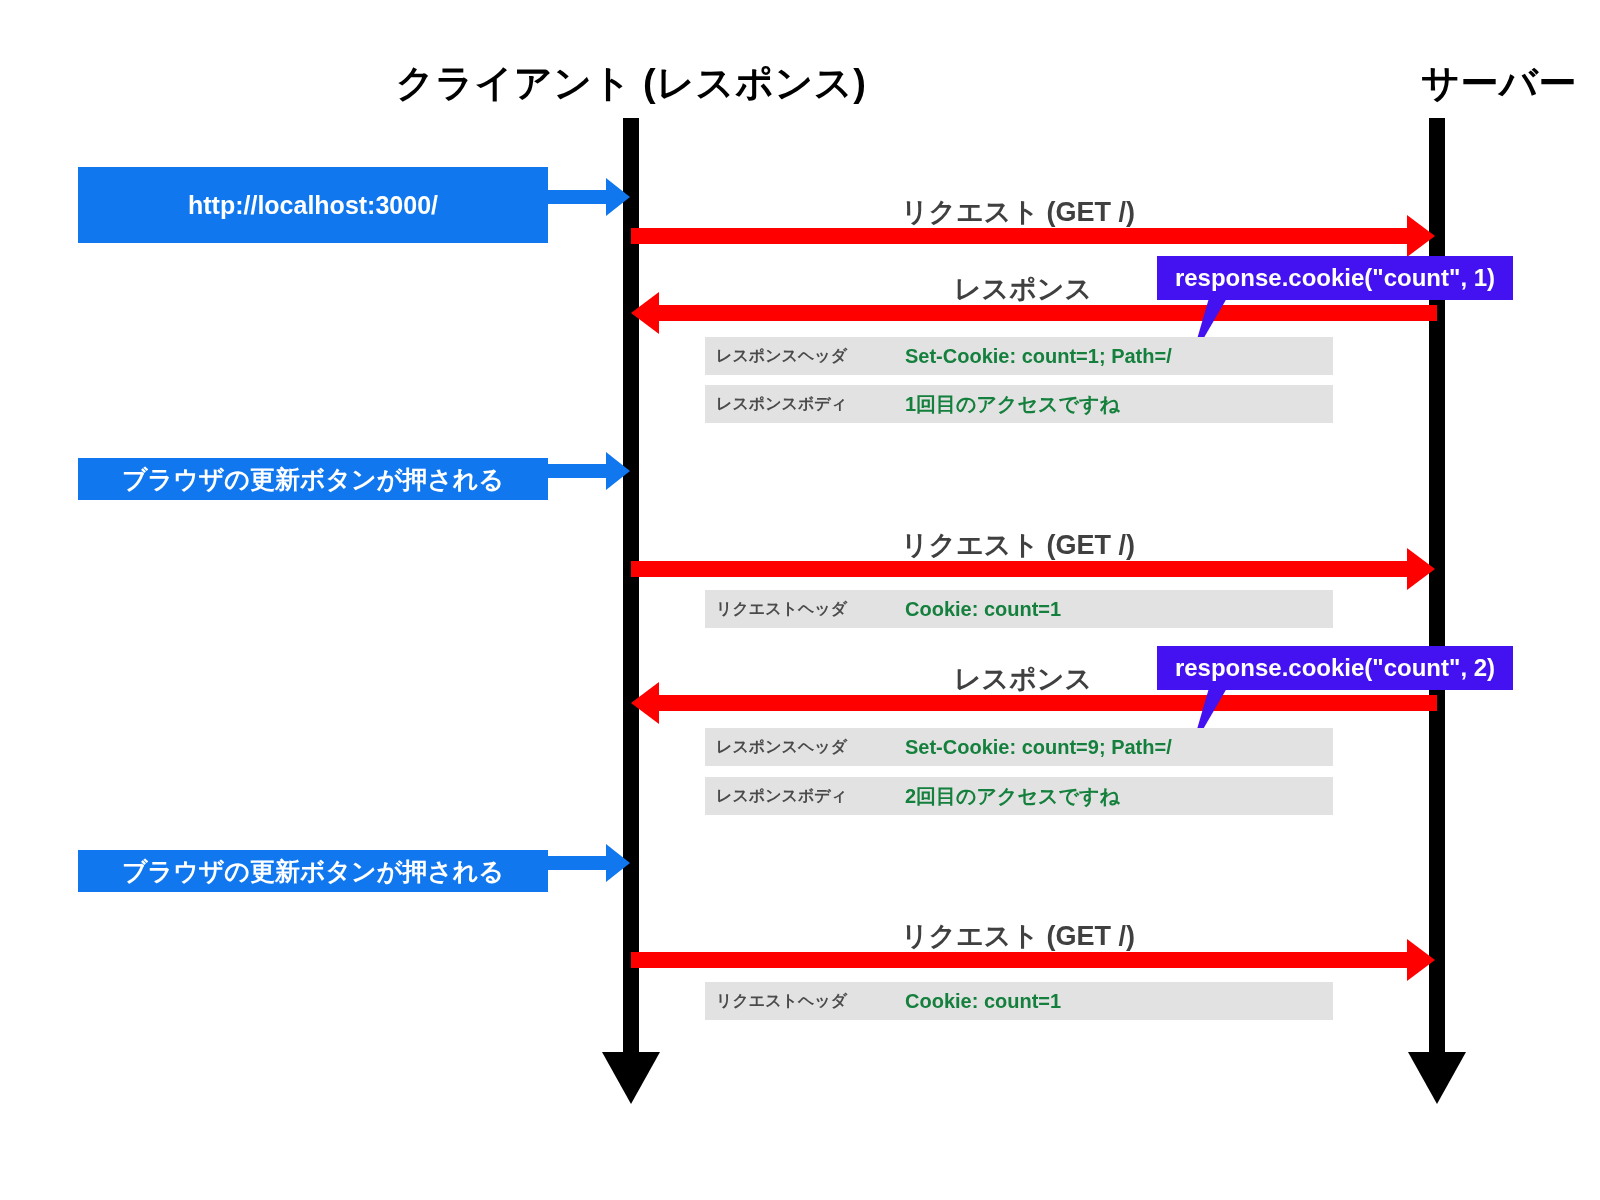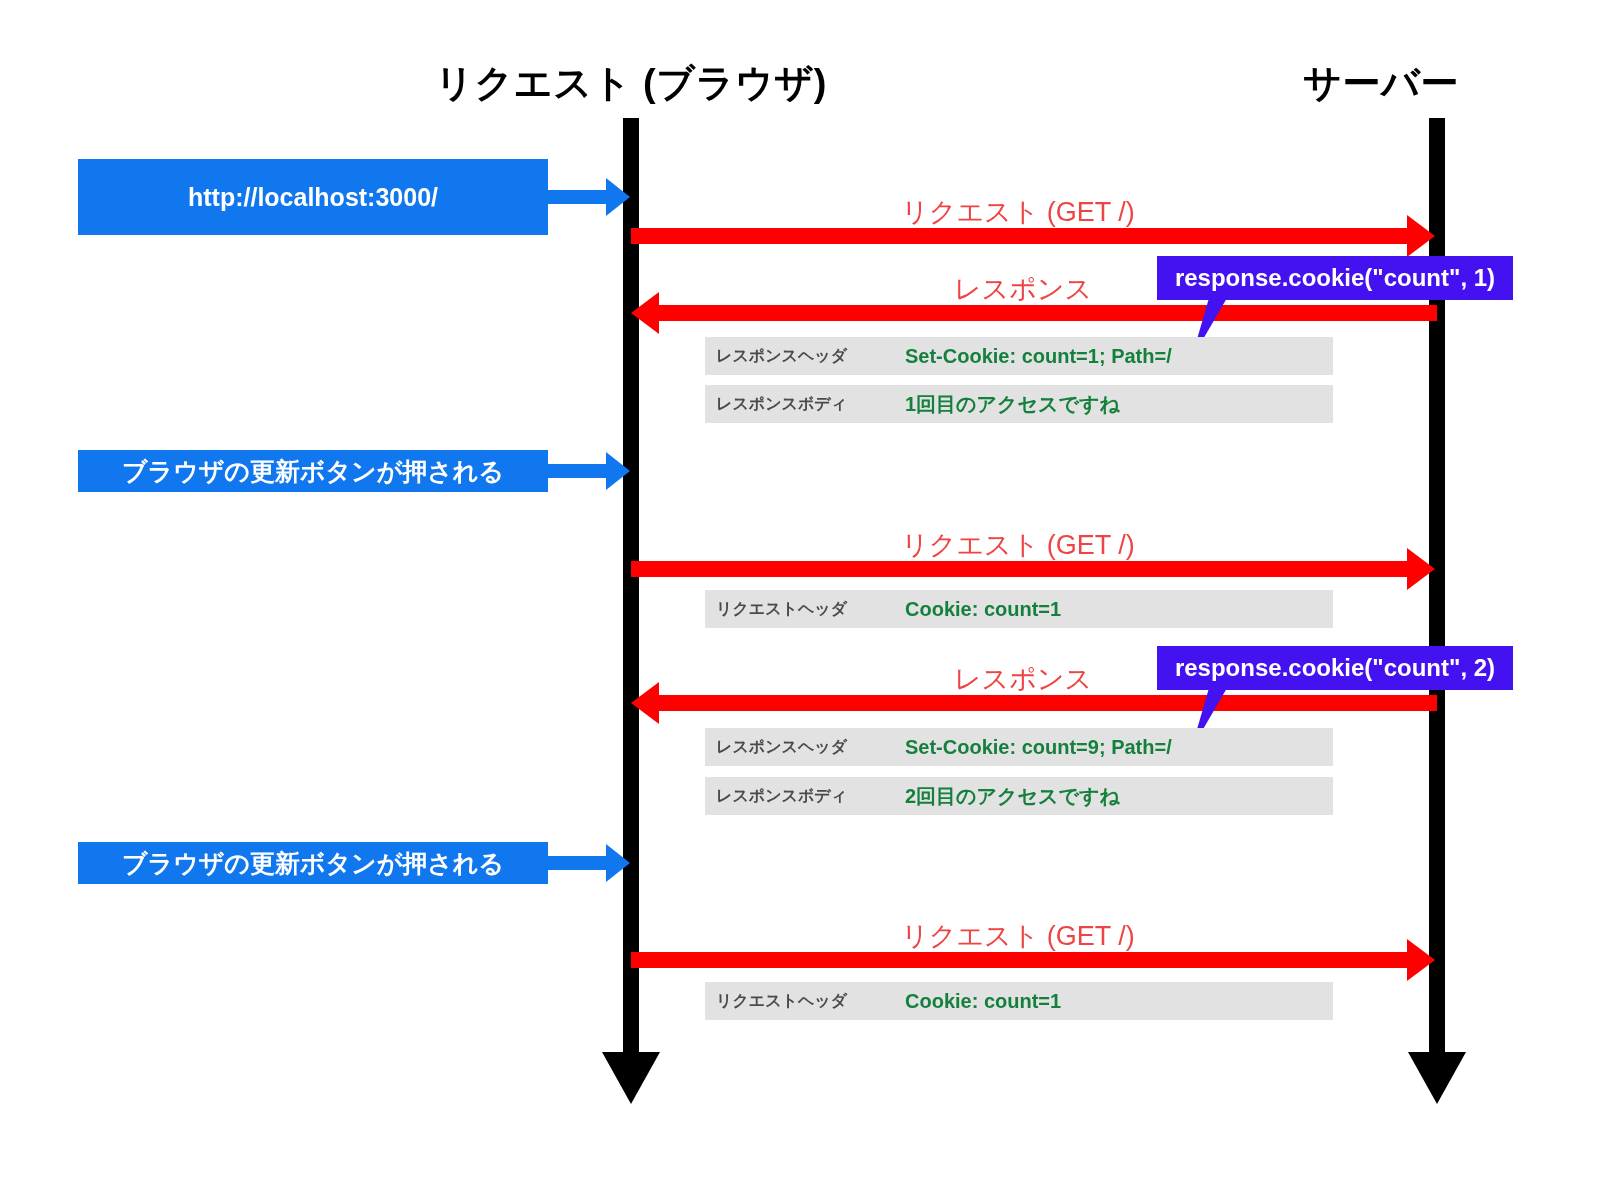--- a/index.html
+++ b/index.html
@@ -27,21 +27,21 @@
     white-space: nowrap;
     letter-spacing: 0.5px;
   }
   .actor-title.client {
     left: 631px;
     top: 58px;
     transform: translateX(-50%);
     font-size: 38px;
   }
   .actor-title.server {
-    left: 1381px;
+    left: 1499px;
     top: 58px;
     transform: translateX(-50%);
     font-size: 38px;
     text-align: right;
   }
 
   
   .lifeline {
     position: absolute;
     width: 16px;
@@ -69,20 +69,21 @@
     position: absolute;
     background: #1077ee;
     color: #ffffff;
     font-weight: 700;
     display: flex;
     flex-direction: column;
     justify-content: center;
     text-align: center;
     line-height: 1.28;
     box-sizing: border-box;
+    margin-top: 8px;
   }
   .blue-note .line { display: block; white-space: nowrap; }
 
   .blue-arrow {
     position: absolute;
     height: 14px;
     background: #1077ee;
   }
   .blue-arrow::after {
     content: "";
@@ -123,22 +124,22 @@
     transform: translateY(-50%);
     width: 0;
     height: 0;
     border-top: 21px solid transparent;
     border-bottom: 21px solid transparent;
     border-right: 28px solid #ff0000;
   }
 
   .msg-label {
     position: absolute;
-    color: #ef4444;
-    font-weight: 400;
+    color: #404040;
+    font-weight: 700;
     font-size: 27px;
     white-space: nowrap;
     transform: translateX(-50%);
   }
 
   
   .hdr-row {
     position: absolute;
     left: 705px;
     width: 628px;
@@ -183,21 +184,21 @@
     position: absolute;
     width: 0;
     height: 0;
   }
 </style>
 </head>
 <body>
 
 <div id="stage">
 
-  <div class="actor-title client">リクエスト (ブラウザ)</div>
+  <div class="actor-title client">クライアント (レスポンス)</div>
   <div class="actor-title server">サーバー</div>
 
   <div class="lifeline client"></div>
   <div class="lifeline server"></div>
   <div class="lifeline-head client"></div>
   <div class="lifeline-head server"></div>
 
   <div class="blue-note" style="left:78px; top:159px; width:470px; height:76px; font-size:25px;">
     <span class="line">http://localhost:3000/</span>
   </div>

